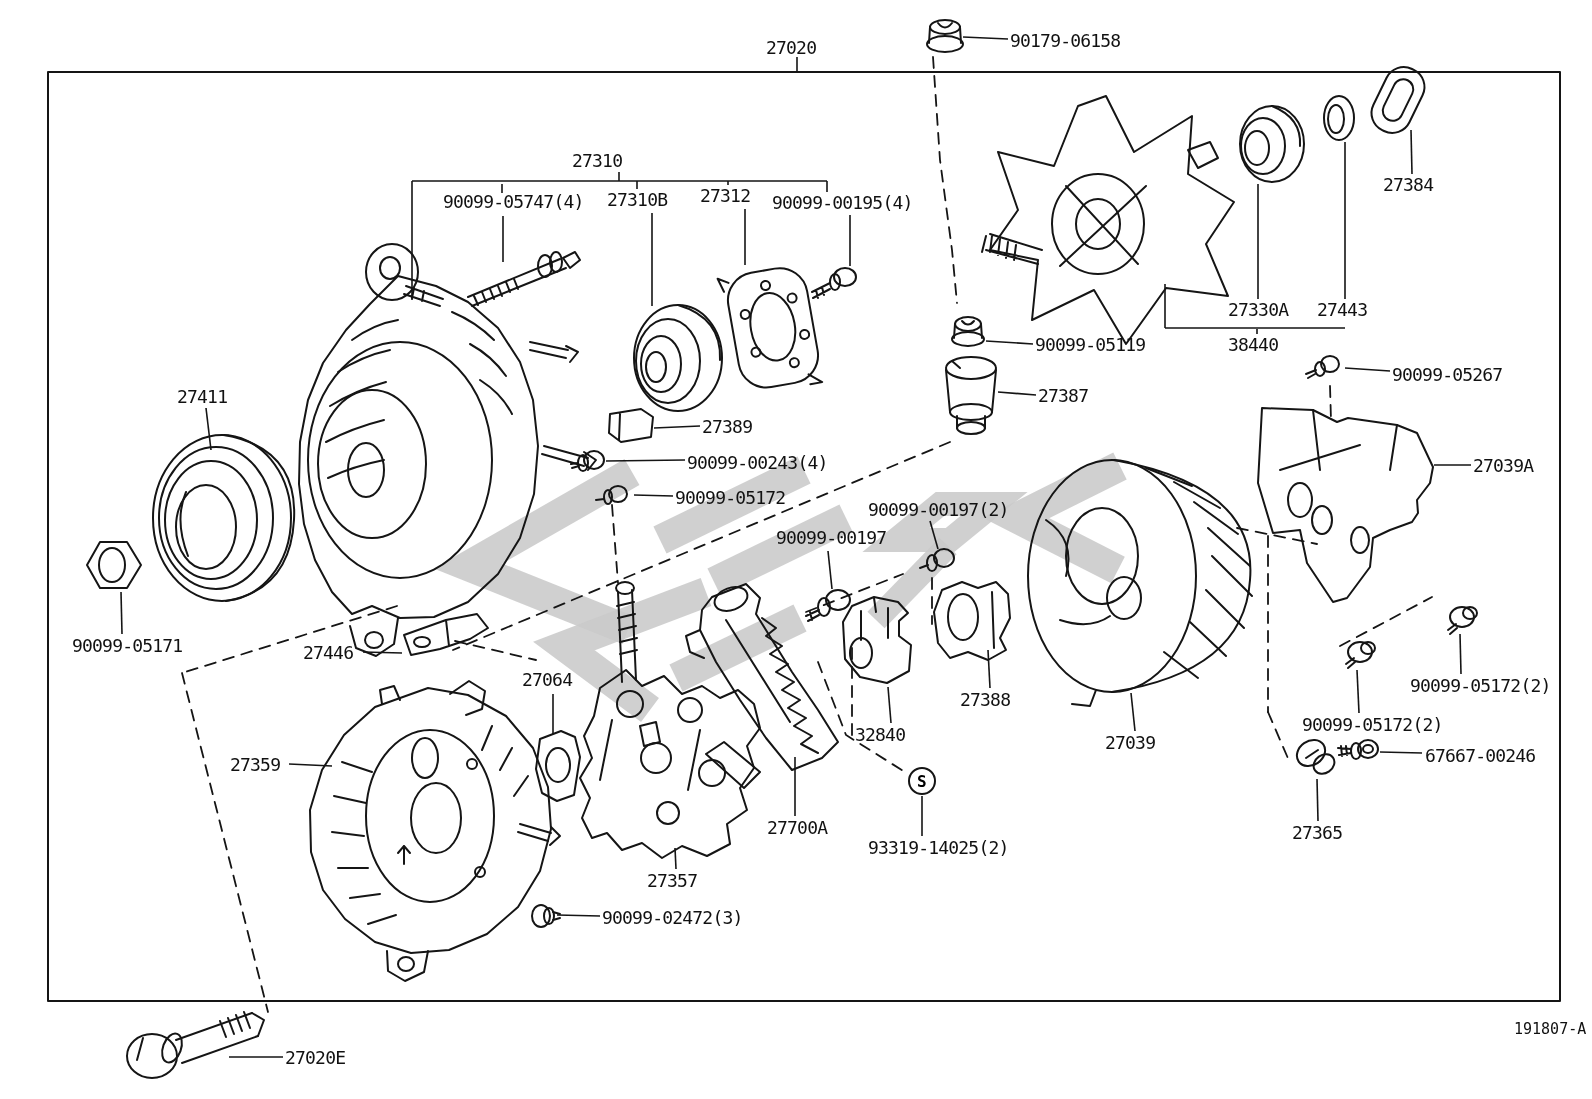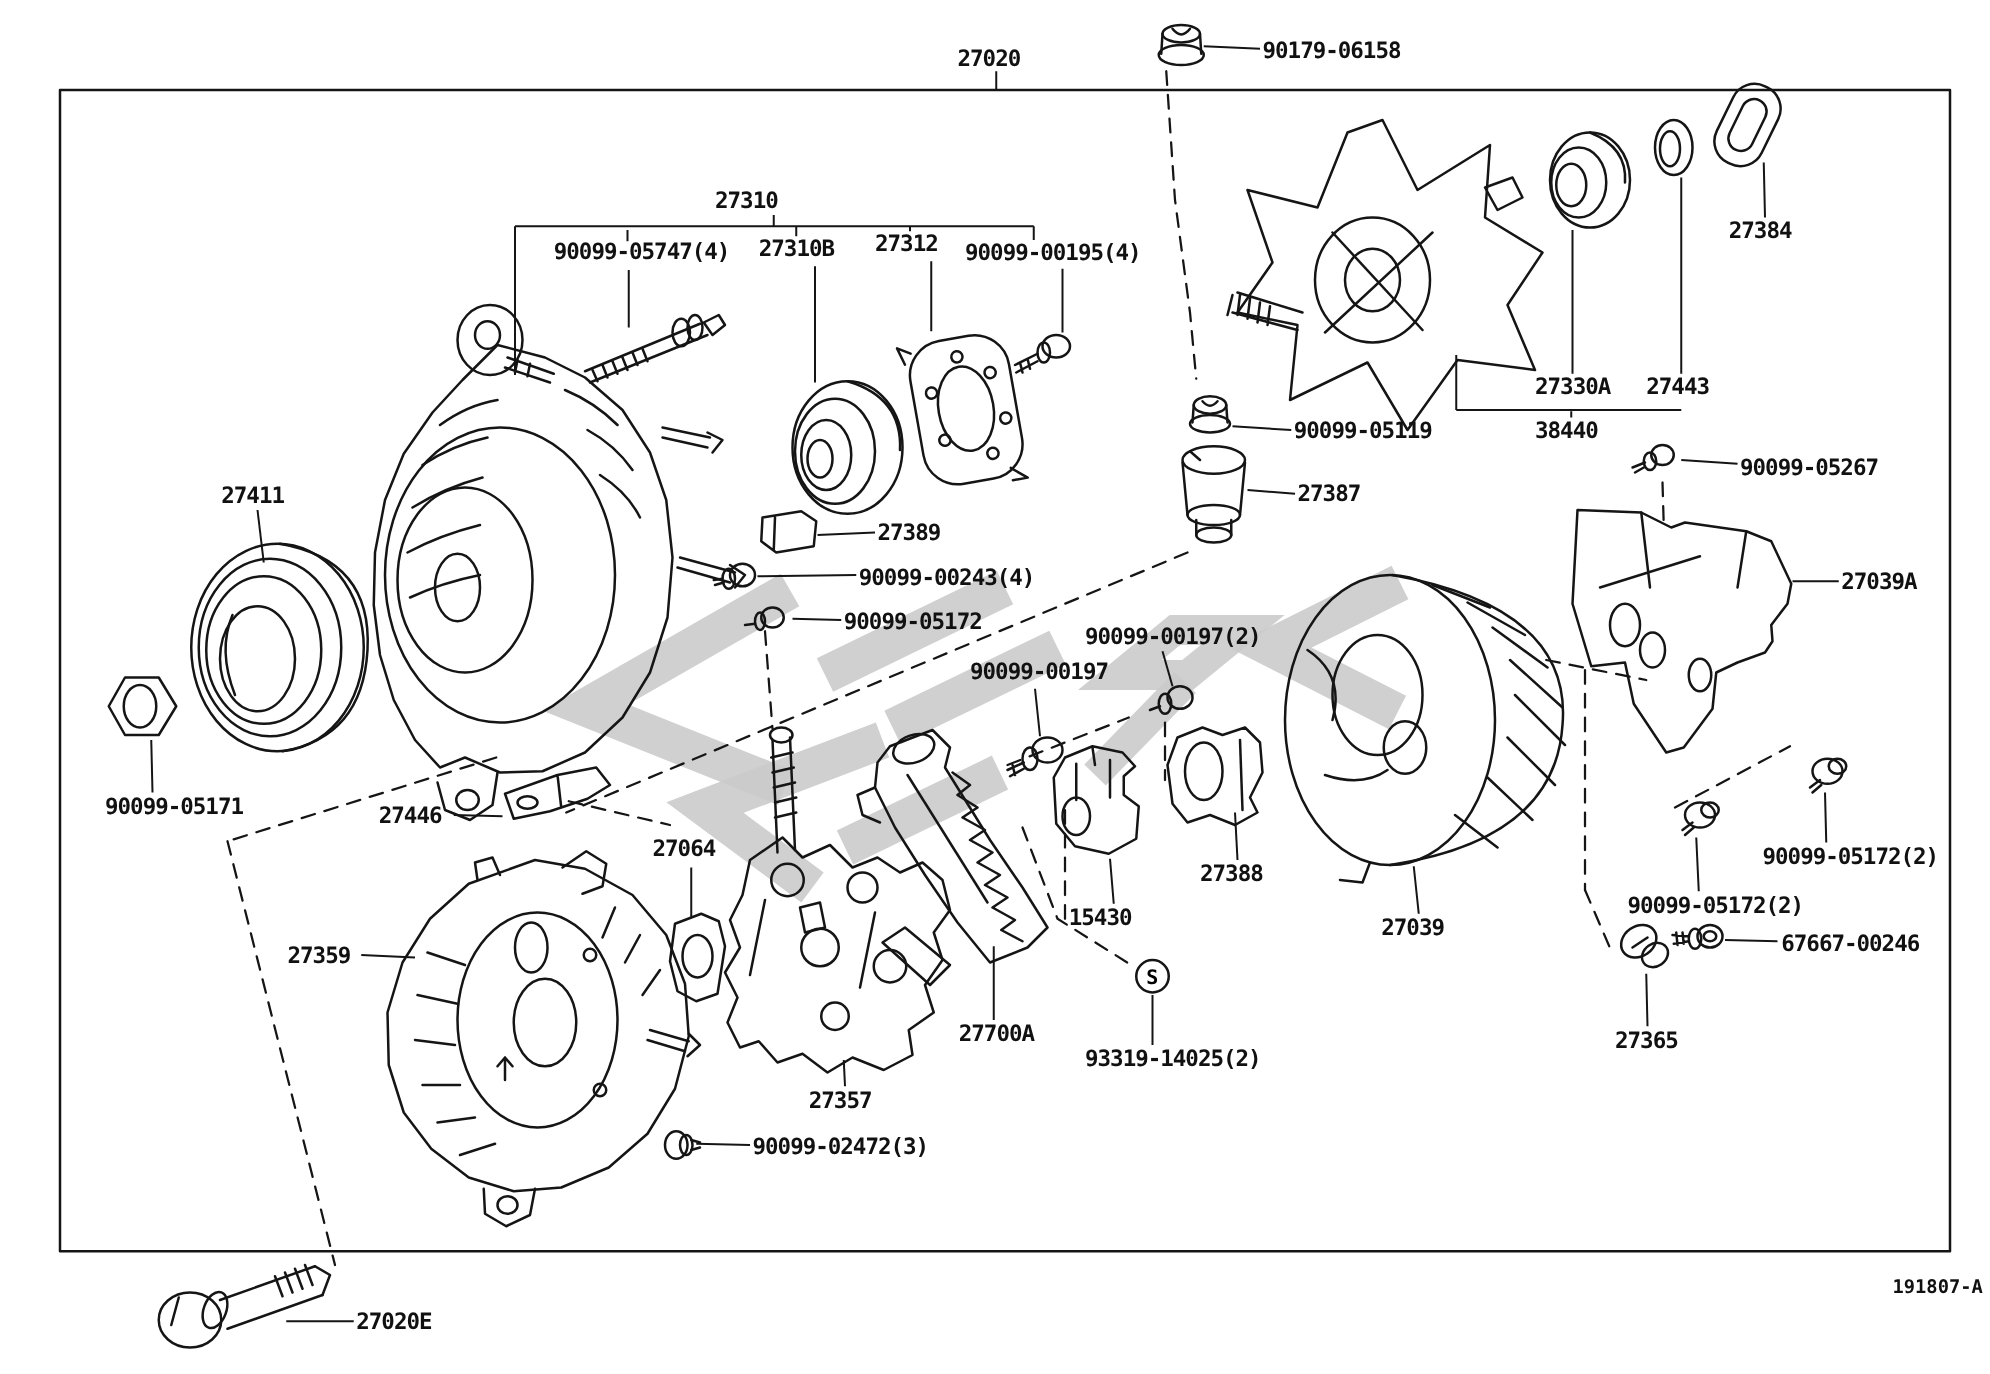--- a/index.html
+++ b/index.html
@@ -1,20 +1,20 @@
 <!DOCTYPE html>
 <html><head>
 <meta charset="utf-8">
 <style>
   html,body{margin:0;padding:0;background:#ffffff;}
   body{width:1592px;height:1099px;position:relative;overflow:hidden;
        font-family:"DejaVu Sans Mono","Liberation Mono",monospace;}
   #stage{position:absolute;left:0;top:0;width:1592px;height:1099px;}
   svg{position:absolute;left:0;top:0;}
-  .lbl{position:absolute;font-weight:700;font-size:18px;line-height:19px;
+  .lbl{position:absolute;font-weight:400;font-size:18px;line-height:19px;
        letter-spacing:-0.8px;color:#111;white-space:nowrap;}
   .lbl.small{font-size:15px;letter-spacing:0;}
   .ln{stroke:#151515;stroke-width:2;fill:none;stroke-linecap:round;stroke-linejoin:round;}
   .thin{stroke:#151515;stroke-width:1.6;fill:none;}
   .dash{stroke:#151515;stroke-width:1.8;fill:none;stroke-dasharray:11 8;stroke-linecap:round;}
   .wm{stroke:#c9c9c9;stroke-width:30;fill:none;stroke-linejoin:miter;opacity:.88;}
   .sym{font-weight:700;font-size:16px;}
 </style>
 </head>
 <body>
@@ -373,25 +373,25 @@
   <span class="lbl" style="left:1035px;top:335px">90099-05119</span>
   <span class="lbl" style="left:1038px;top:386px">27387</span>
   <span class="lbl" style="left:1392px;top:365px">90099-05267</span>
   <span class="lbl" style="left:177px;top:387px">27411</span>
   <span class="lbl" style="left:1473px;top:456px">27039A</span>
   <span class="lbl" style="left:702px;top:417px">27389</span>
   <span class="lbl" style="left:687px;top:453px">90099-00243(4)</span>
   <span class="lbl" style="left:675px;top:488px">90099-05172</span>
   <span class="lbl" style="left:868px;top:500px">90099-00197(2)</span>
   <span class="lbl" style="left:776px;top:528px">90099-00197</span>
-  <span class="lbl" style="left:84px;top:636px">90099-05171</span>
+  <span class="lbl" style="left:72px;top:636px">90099-05171</span>
   <span class="lbl" style="left:303px;top:643px">27446</span>
   <span class="lbl" style="left:522px;top:670px">27064</span>
   <span class="lbl" style="left:960px;top:690px">27388</span>
-  <span class="lbl" style="left:855px;top:725px">15430</span>
+  <span class="lbl" style="left:855px;top:725px">32840</span>
   <span class="lbl" style="left:1105px;top:733px">27039</span>
   <span class="lbl" style="left:1410px;top:676px">90099-05172(2)</span>
   <span class="lbl" style="left:1302px;top:715px">90099-05172(2)</span>
   <span class="lbl" style="left:1425px;top:746px">67667-00246</span>
   <span class="lbl" style="left:230px;top:755px">27359</span>
   <span class="lbl" style="left:767px;top:818px">27700A</span>
   <span class="lbl" style="left:868px;top:838px">93319-14025(2)</span>
   <span class="lbl" style="left:1292px;top:823px">27365</span>
   <span class="lbl" style="left:647px;top:871px">27357</span>
   <span class="lbl" style="left:602px;top:908px">90099-02472(3)</span>

